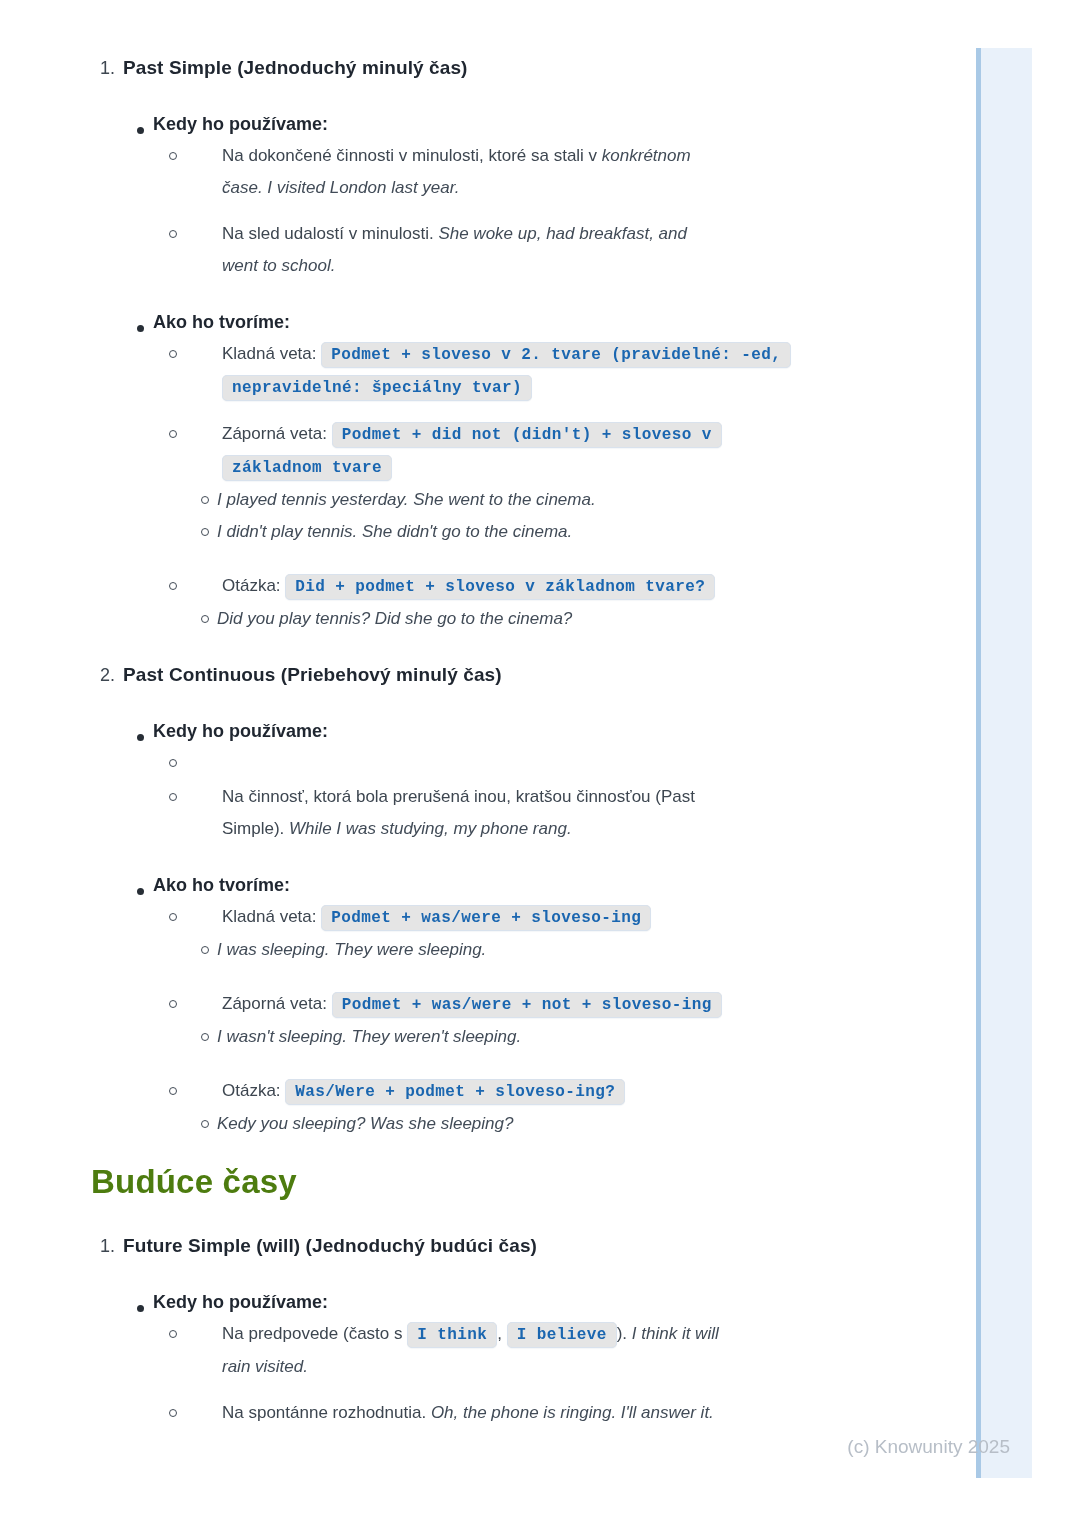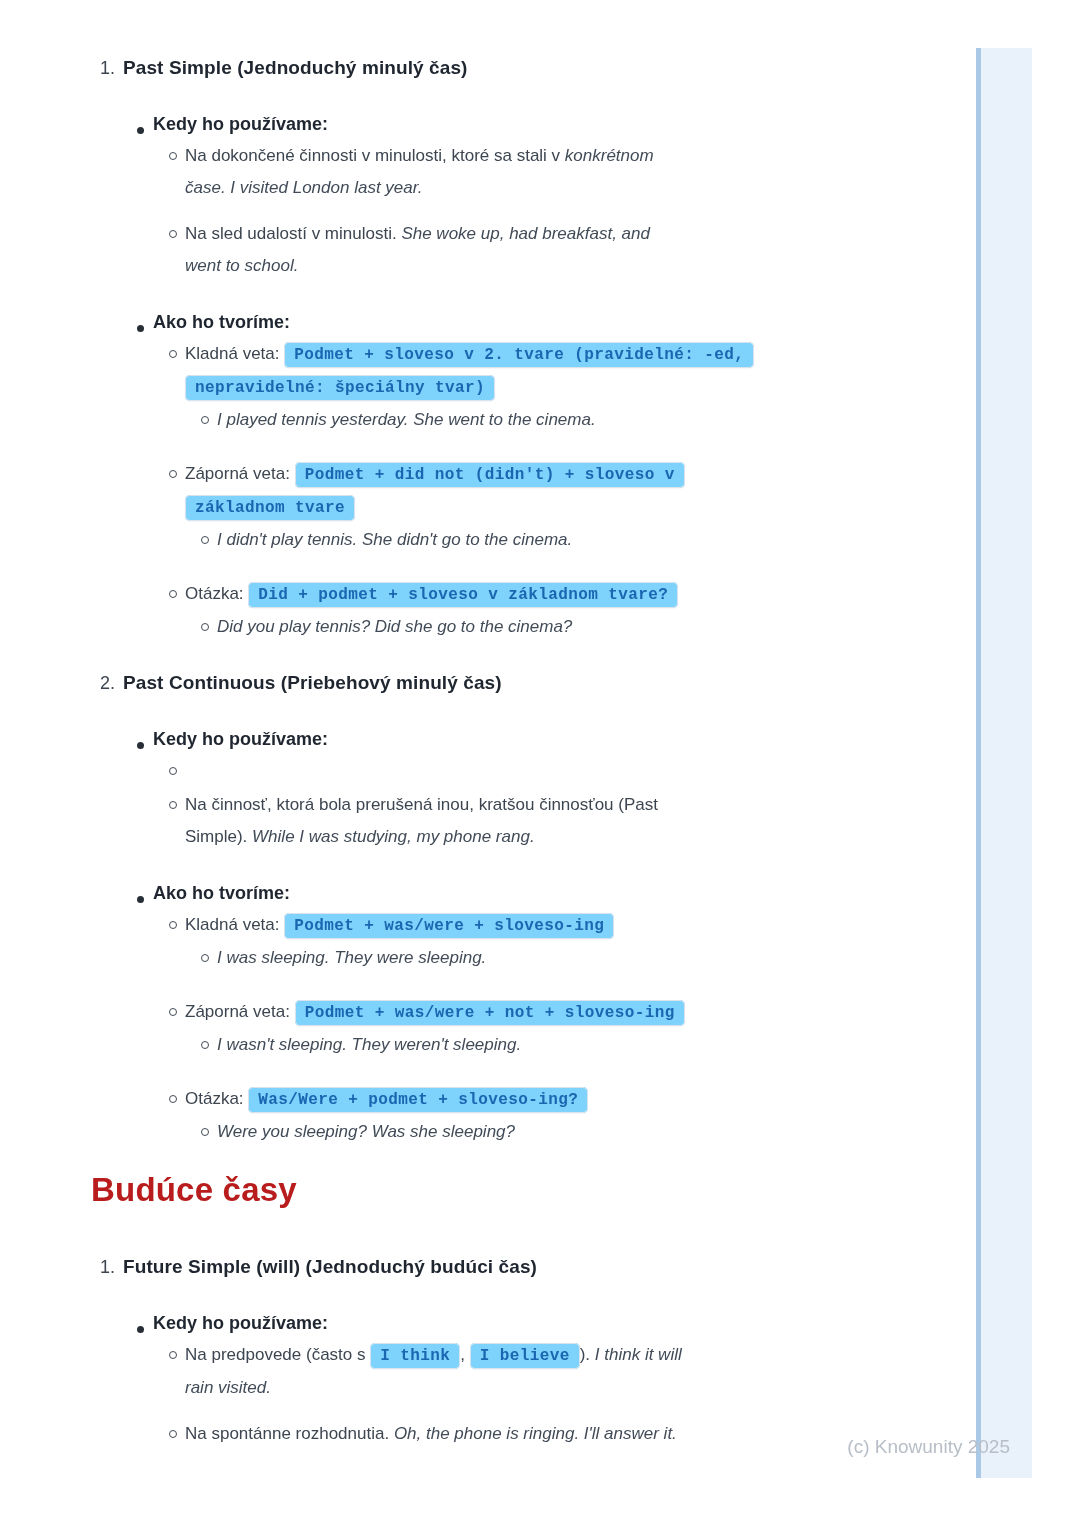--- a/index.html
+++ b/index.html
@@ -31,21 +31,21 @@
   .num-title { font-size: 19px; font-weight: 700; color: #1f2630; letter-spacing: 0.1px; }
 
   .blk.l1 { margin-top: 24px; padding-left: 37px; align-items: center; }
   .l1-marker { flex: 0 0 16px; padding-top: 12px; }
   .l1-marker .dot {
     display: block; width: 7px; height: 7px;
     background: #272e36; border-radius: 50%;
   }
   .l1-label { font-size: 18px; font-weight: 700; color: #1f2630; }
 
-  .blk.l2 { margin-top: 14px; padding-left: 69px; }
+  .blk.l2 { margin-top: 14px; padding-left: 69px; gap: 37px; }
   .blk.example + .blk.l2 { margin-top: 22px; }
   .blk.l1 + .blk.l2 { margin-top: 0; }
 
   .blk.example { margin-top: 0; padding-left: 101px; }
 
   .ring-marker { flex: 0 0 16px; padding-top: 12px; }
   .ring-marker .ring {
     display: block; width: 8px; height: 8px;
     border: 1.6px solid #434c57; border-radius: 50%;
     background: transparent;
@@ -53,36 +53,36 @@
   .blk-body { flex: 1 1 auto; min-width: 0; }
 
   .it { font-style: italic; color: #414b57; }
 
   code.chip {
     font-family: "Liberation Mono", monospace;
     font-weight: 700;
     font-size: 16px;
     letter-spacing: 0.4px;
     color: #1a66b0;
-    background: #7dd3fc;
+    background: #e5e5e5;
     border: 1px solid #d9e2ed;
     border-radius: 5px;
     padding: 3px 9px;
     box-shadow: 0 1px 1px rgba(40,70,110,0.05);
     -webkit-box-decoration-break: clone;
     box-decoration-break: clone;
     white-space: pre-wrap;
   }
 
   .doc-h1 {
-    margin: 22px 0 41px -9px;
+    margin: 22px 0 28px -9px;
     font-size: 33px;
     line-height: 40px;
     font-weight: 700;
-    color: #b91c1c;
+    color: #4d7c0f;
     letter-spacing: 0.2px;
   }
 
   
   .side-strip {
     position: absolute;
     left: 976px; top: 48px;
     width: 56px; height: 1430px;
     background: #e9f1fa;
     border-left: 5px solid #a9c9e6;
@@ -132,31 +132,31 @@
           <span class="dot"></span>
         </span>
         <span class="l1-label">Ako ho tvoríme:</span>
       </div>
       <div class="blk l2">
         <span class="ring-marker">
           <span class="ring"></span>
         </span>
         <span class="blk-body"><span class="txt">Kladná veta: </span><code class="chip">Podmet + sloveso v 2. tvare (pravidelné: -ed,<br>nepravidelné: špeciálny tvar)</code></span>
       </div>
+      <div class="blk l2">
+        <span class="ring-marker">
+          <span class="ring"></span>
+        </span>
+        <span class="blk-body"><span class="txt">Záporná veta: </span><code class="chip">Podmet + did not (didn't) + sloveso v<br>základnom tvare</code></span>
+      </div>
       <div class="blk example">
         <span class="ring-marker">
           <span class="ring"></span>
         </span>
         <span class="blk-body"><span class="it">I played tennis yesterday. She went to the cinema.</span></span>
-      </div>
-      <div class="blk l2">
-        <span class="ring-marker">
-          <span class="ring"></span>
-        </span>
-        <span class="blk-body"><span class="txt">Záporná veta: </span><code class="chip">Podmet + did not (didn't) + sloveso v<br>základnom tvare</code></span>
       </div>
       <div class="blk example">
         <span class="ring-marker">
           <span class="ring"></span>
         </span>
         <span class="blk-body"><span class="it">I didn't play tennis. She didn't go to the cinema.</span></span>
       </div>
       <div class="blk l2">
         <span class="ring-marker">
           <span class="ring"></span>
@@ -223,21 +223,21 @@
       <div class="blk l2">
         <span class="ring-marker">
           <span class="ring"></span>
         </span>
         <span class="blk-body"><span class="txt">Otázka: </span><code class="chip">Was/Were + podmet + sloveso-ing?</code></span>
       </div>
       <div class="blk example">
         <span class="ring-marker">
           <span class="ring"></span>
         </span>
-        <span class="blk-body"><span class="it">Were you sleeping? Was she sleeping?</span></span>
+        <span class="blk-body"><span class="it">Kedy you sleeping? Was she sleeping?</span></span>
       </div>
       <div class="doc-h1">Budúce časy</div>
       <div class="blk numbered">
         <span class="num-marker">1.</span>
         <span class="num-title">Future Simple (will) (Jednoduchý budúci čas)</span>
       </div>
       <div class="blk l1">
         <span class="l1-marker">
           <span class="dot"></span>
         </span>

